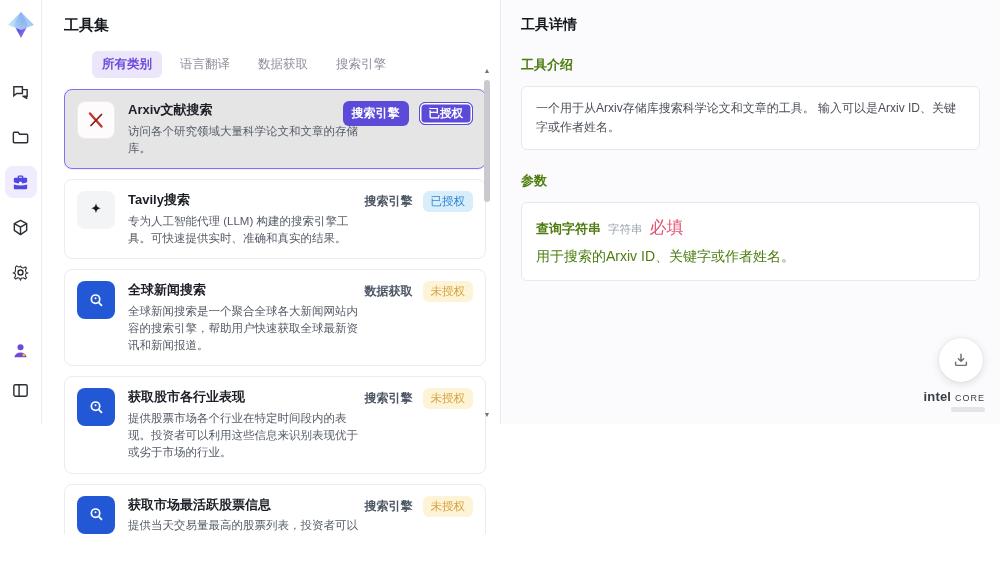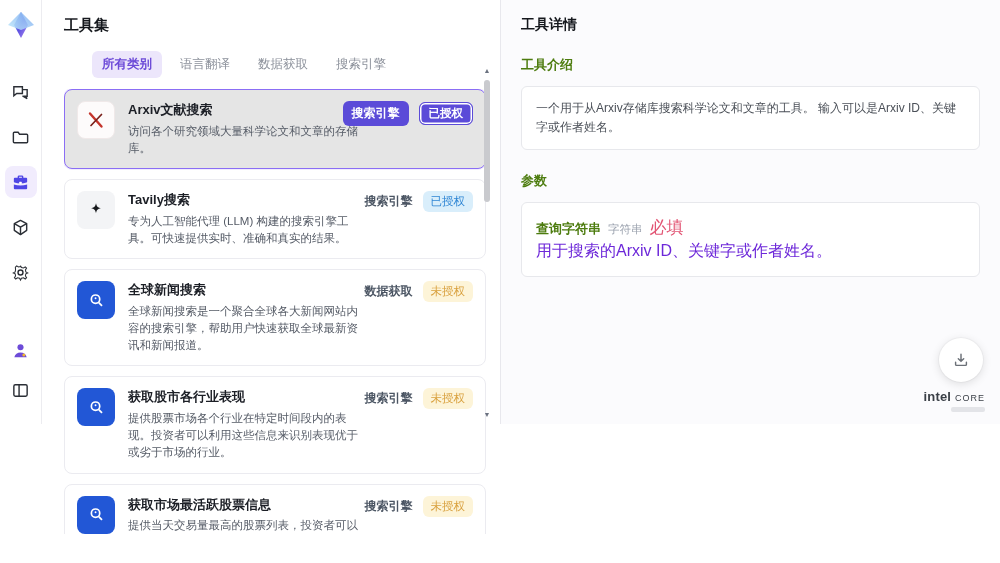--- a/index.html
+++ b/index.html
@@ -51,21 +51,21 @@
   
   .details { flex:1; border-left:1px solid #e8e8ed; background:#fbfbfd; padding:16px 20px 0 20px; position:relative; }
   .details-title { font-size:14px; font-weight:bold; color:#15181d; }
   .section-h { font-size:13px; font-weight:bold; color:#4d7c0f; margin-top:22px; }
   .info-box { margin-top:12px; background:#fff; border:1px solid #e7e8ec; border-radius:6px; padding:12px 14px; font-size:12px; color:#4b5058; line-height:1.6; }
   .param-box { margin-top:12px; background:#fff; border:1px solid #e7e8ec; border-radius:6px; padding:13px 14px; }
   .param-line { display:flex; align-items:baseline; gap:7px; }
   .param-name { font-size:13px; font-weight:bold; color:#4d7c0f; }
   .param-type { font-size:11.5px; color:#9ca3af; }
   .param-req { font-size:17px; color:#e25574; }
-  .param-desc { font-size:16px; color:#6d28d9; line-height:1.5; }
+  .param-desc { font-size:14px; color:#4d7c0f; margin-top:7px; line-height:1.5; }
 
   
   .fab { position:absolute; right:17px; bottom:42px; width:44px; height:44px; border-radius:50%; background:#fff; box-shadow:0 2px 10px rgba(0,0,0,.12), 0 0 0 1px rgba(0,0,0,.03); display:flex; align-items:center; justify-content:center; cursor:pointer; }
   .brand { position:absolute; right:15px; bottom:12px; text-align:right; color:#3a3f46; }
   .brand-line { font-size:13px; letter-spacing:.2px; white-space:nowrap; }
   .brand-intel { font-weight:bold; }
   .brand-core { font-variant:small-caps; letter-spacing:1px; }
   .brand-bar { width:34px; height:5px; border-radius:2px; background:#e3e4e8; margin:3px 0 0 auto; }
 </style>
 </head>

